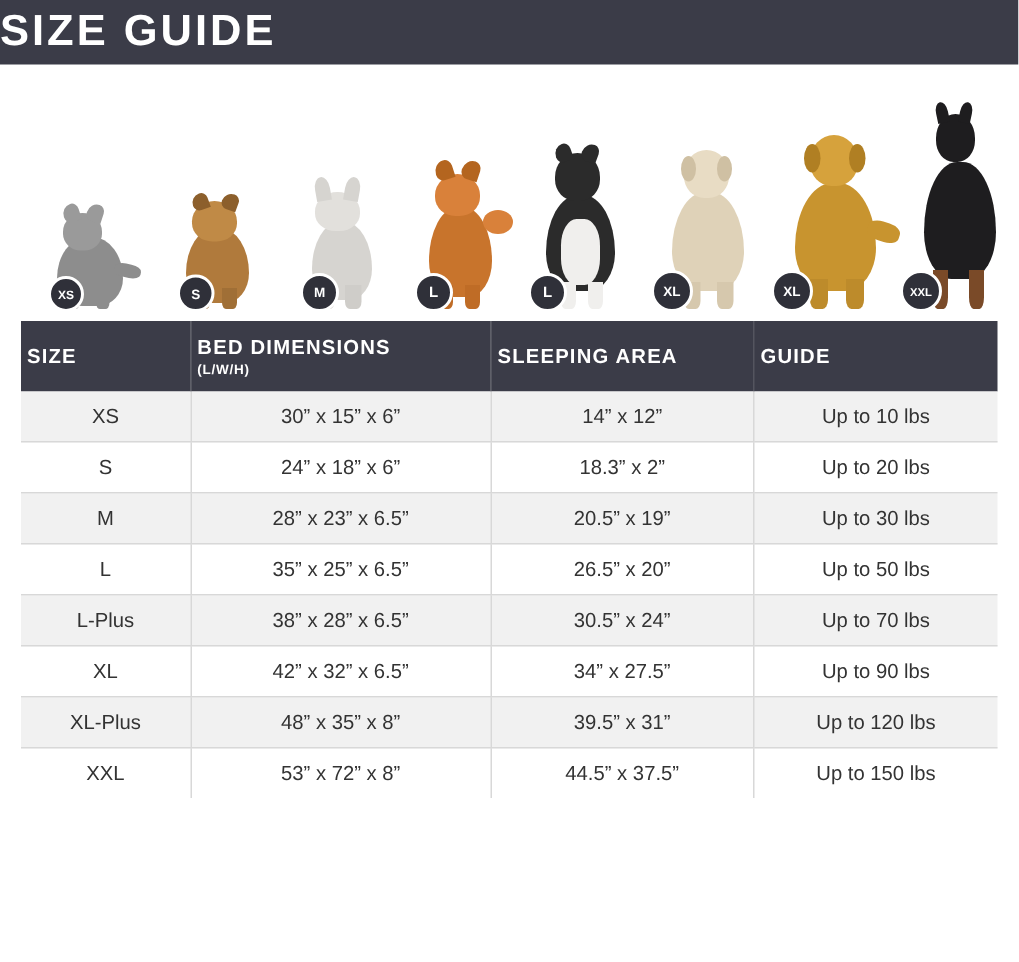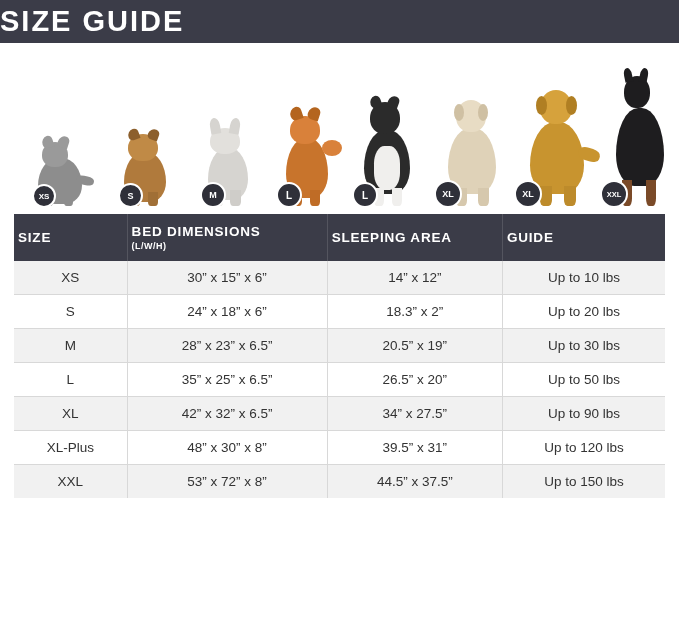--- a/index.html
+++ b/index.html
@@ -287,28 +287,34 @@
         <td>20.5” x 19”</td>
         <td>Up to 30 lbs</td>
       </tr>
       <tr>
         <td>L</td>
         <td>35” x 25” x 6.5”</td>
         <td>26.5” x 20”</td>
         <td>Up to 50 lbs</td>
       </tr>
       <tr>
+        <td>L-Plus</td>
+        <td>38” x 28” x 6.5”</td>
+        <td>30.5” x 24”</td>
+        <td>Up to 70 lbs</td>
+      </tr>
+      <tr>
         <td>XL</td>
         <td>42” x 32” x 6.5”</td>
         <td>34” x 27.5”</td>
         <td>Up to 90 lbs</td>
       </tr>
       <tr>
         <td>XL-Plus</td>
-        <td>48” x 30” x 8”</td>
+        <td>48” x 35” x 8”</td>
         <td>39.5” x 31”</td>
         <td>Up to 120 lbs</td>
       </tr>
       <tr>
         <td>XXL</td>
         <td>53” x 72” x 8”</td>
         <td>44.5” x 37.5”</td>
         <td>Up to 150 lbs</td>
       </tr>
     </tbody>

